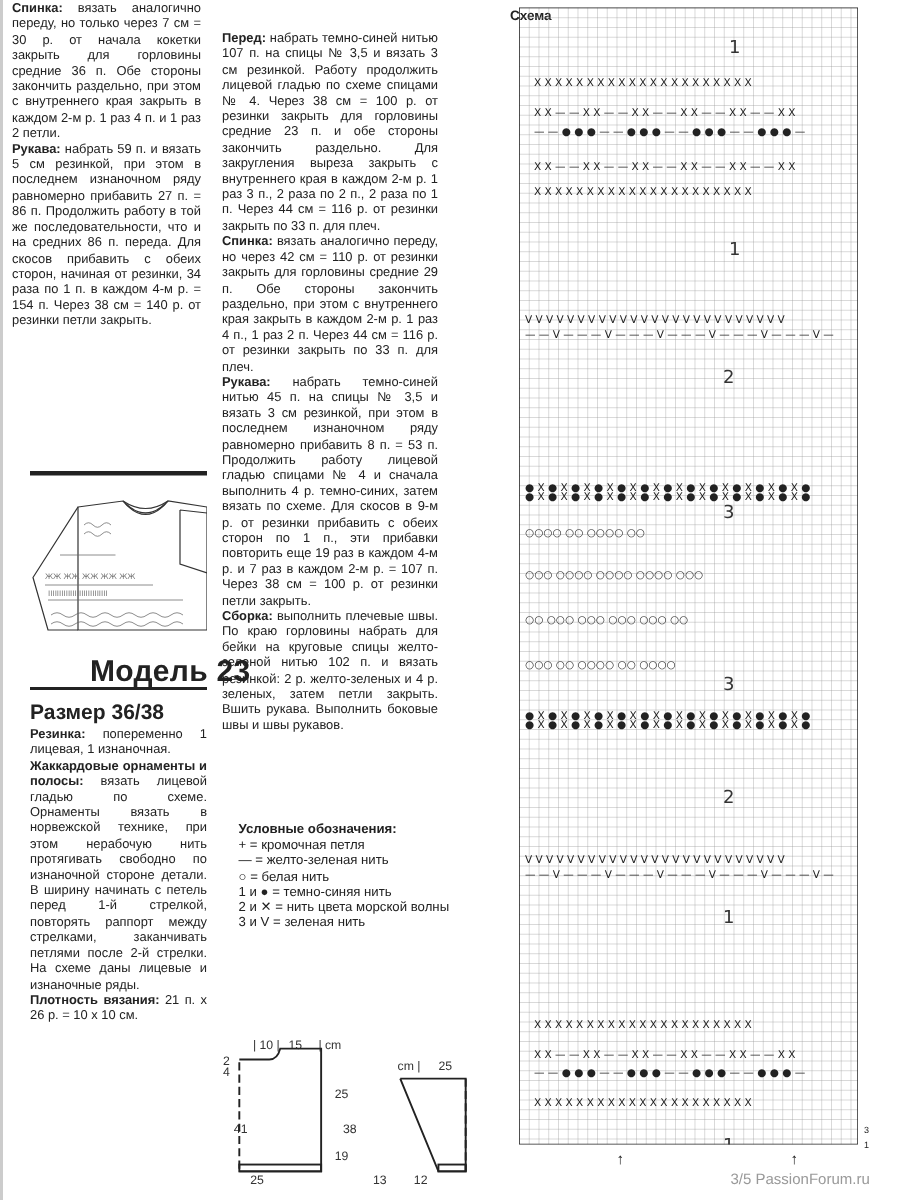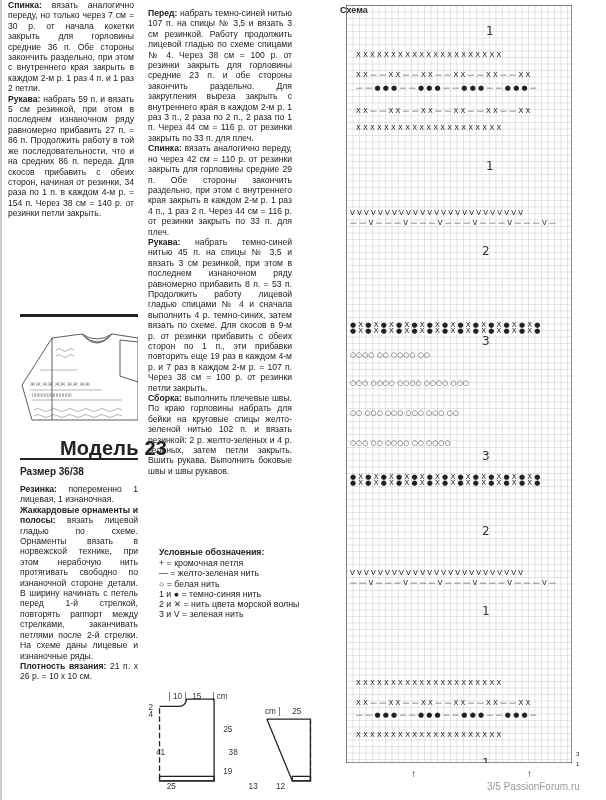--- a/index.html
+++ b/index.html
@@ -1,25 +1,25 @@
 <!DOCTYPE html>
 <html><head>
 <meta charset="utf-8">
 <style>
   html, body { margin:0; padding:0; background:#fff; }
   body { width:606px; height:800px; position:relative; overflow:hidden; font-family:"Liberation Sans", sans-serif; color:#222; }
   .col { position:absolute; font-size:8.6px; line-height:10.4px; text-align:justify; }
   .col1 { left:8px; top:0; width:126px; }
-  .col2 { left:148px; top:8px; width:144px; }
+  .col2 { left:148px; top:20px; width:144px; }
   .para { margin:0 0 0 0; }
   .b { font-weight:bold; }
   .rule { position:absolute; height:3px; background:#222; }
   .model-title { position:absolute; left:20px; top:437px; font-size:20px; font-weight:bold; letter-spacing:0.2px;margin-left:40px; }
   .model-rule { position:absolute; left:20px; top:458px; width:118px; height:2px; background:#222; }
-  .size { position:absolute; left:20px; top:466px; font-size:10px; font-weight:bold; }
+  .size { position:absolute; left:20px; top:466px; font-size:14px; font-weight:bold; }
   .col1b { left:20px; top:484px; width:118px; }
   .legend { position:absolute; left:159px; top:547px; width:160px; font-size:8.8px; line-height:10.2px; }
   .legend .title { font-weight:bold; margin-bottom:1px; }
   .sweater { position:absolute; left:12px; top:330px; width:126px; height:100px; }
   .schema-title { position:absolute; left:340px; top:5px; font-size:9px; font-weight:bold; }
   .chart { position:absolute; left:346px; top:5px; width:226px; height:758px; }
   .pattern { position:absolute; left:130px; top:690px; width:210px; height:100px; }
   .watermark { position:absolute; left:487px; top:781px; font-size:10px; color:#999;text-align:center; }
   .leftbar { position:absolute; left:0; top:0; width:2px; height:800px; background:#ccc; }
 </style>

